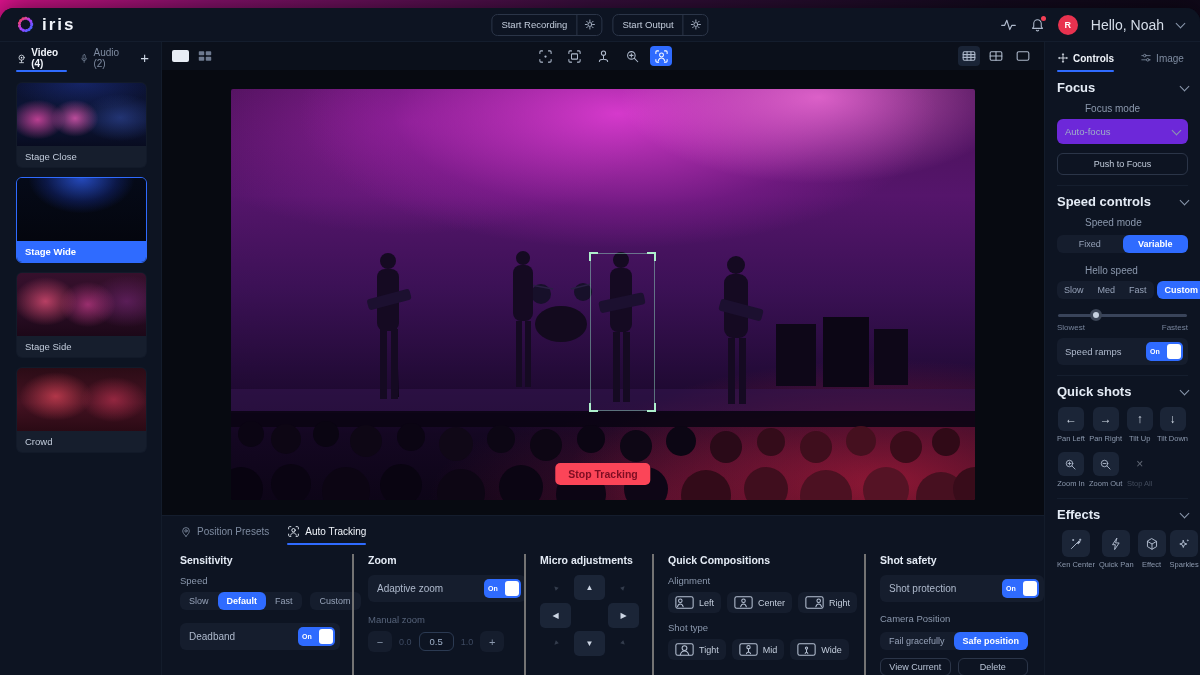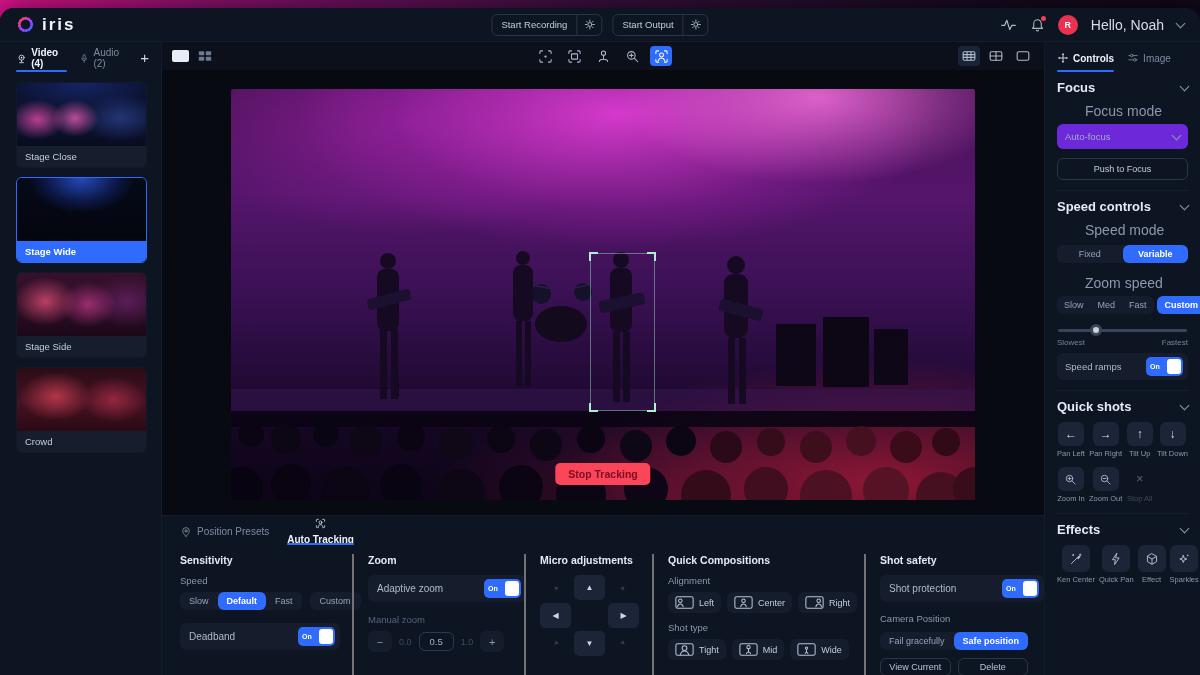--- a/index.html
+++ b/index.html
@@ -87,21 +87,21 @@
   .track-box i.tr { right:-2px; top:-2px; border-left:none; border-bottom:none; }
   .track-box i.bl { left:-2px; bottom:-2px; border-right:none; border-top:none; }
   .track-box i.br { right:-2px; bottom:-2px; border-left:none; border-top:none; }
   .stop-btn { position:absolute; left:50%; transform:translateX(-50%); bottom:15px;
     background:#fb4558; color:#7e0d22; border:none; border-radius:5px; padding:5px 13px;
     font-size:10.5px; font-weight:700; font-family:inherit; }
 
   
   .btabs { height:30px; background:#0d1422; border-top:1px solid #141d2d; display:flex; align-items:center; gap:18px; padding:0 18px; }
   .btab { display:flex; align-items:center; gap:5px; font-size:10px; color:#7e8ba0; height:100%; position:relative; padding-top:2px; }
-  .btab.active { color:#f0f4fa; font-weight:700;flex-direction:column; }
+  .btab.active { color:#f0f4fa; font-weight:400; }
   .btab.active::after { content:""; position:absolute; left:0; right:0; bottom:0; height:2px; background:#2f6bff; border-radius:1px; }
   .btab .ic { stroke:#7e8ba0; }
   .btab.active .ic { stroke:#e8eef7; }
   .bpanel { height:130px; background:#0d1422; display:flex; padding:9px 18px 0; }
   .bsec { padding-right:14px; }
   .bsec + .bsec { border-left:2px solid #737373; padding-left:14px; }
   .bsec h4 { font-size:10.5px; font-weight:700; color:#e4ebf5; margin-bottom:9px; }
   .flabel { display:block; font-size:9.5px; color:#8b98ad; margin-bottom:6px; }
   .flabel.dim { color:#56637a; }
   .row { display:flex; align-items:center; gap:8px; }
@@ -141,30 +141,30 @@
   .cc-btn .ic { stroke:#b9c4d6; stroke-width:1.1; }
 
   .safety { width:178px; }
   .safety .tgl-row { margin-top:0; margin-bottom:11px; }
   .sf-btns { display:flex; gap:7px; margin-top:8px; }
   .ghost-btn { flex:1; border:1px solid #2b3548; border-radius:6px; padding:3px 0; text-align:center;
     font-size:9px; color:#b9c4d6; }
 
   
   .rpanel { width:156px; background:#0d1422; border-left:1px solid #131c2b; padding:0 12px; overflow:hidden; }
-  .rtabs { height:30px; display:flex; gap:13px; }
+  .rtabs { height:30px; display:flex; gap:26px; }
   .rtab { display:flex; align-items:center; gap:4px; font-size:10px; color:#7e8ba0; height:100%; position:relative; padding-top:2px; }
   .rtab.active { color:#f0f4fa; font-weight:700; }
   .rtab.active::after { content:""; position:absolute; left:0; right:0; bottom:0; height:2px; background:#2f6bff; border-radius:1px; }
   .rtab .ic { stroke:#7e8ba0; }
   .rsec { border-top:1px solid #151e2e; padding:8px 0 10px; }
   .rsec:first-of-type { border-top:none; }
   .rhead { display:flex; align-items:center; justify-content:space-between; margin-bottom:8px; }
   .rhead h4 { font-size:13px; font-weight:700; color:#e4ebf5; }
-  .rlabel { display:block; font-size:14px; color:#8b98ad; margin-bottom:5px;padding-left:28px; }
+  .rlabel { display:block; font-size:10px; color:#8b98ad; margin-bottom:5px;padding-left:28px; }
   .select { height:25px; background:#6d28d9; border-radius:6px; display:flex; align-items:center;
     justify-content:space-between; padding:0 8px; margin-bottom:9px; }
   .select span { font-size:9.5px; color:#9fb0c8; }
   .wide-btn { width:100%; height:22px; border:1px solid #2b3548; border-radius:6px; background:none;
     font-size:9px; color:#c3cddc; font-family:inherit; }
   .seg.full { width:100%; }
   .seg.full .seg-btn { flex:1; text-align:center; }
   .zrow { display:flex; gap:3px; margin-bottom:10px; }
   .zrow .seg .seg-btn { padding:4px 7px; }
   .zrow .pill.active { background:#2f6bff; color:#fff; font-weight:700; padding:4px 8px; }
@@ -647,21 +647,21 @@
       <section class="rsec">
         <div class="rhead">
           <h4>Speed controls</h4>
           <span class="chev-css"></span>
         </div>
         <span class="rlabel">Speed mode</span>
         <div class="seg full" style="margin-bottom:12px">
           <span class="seg-btn">Fixed</span>
           <span class="seg-btn active">Variable</span>
         </div>
-        <span class="rlabel">Zoom speed</span>
+        <span class="rlabel">Hello speed</span>
         <div class="zrow">
           <div class="seg">
             <span class="seg-btn">Slow</span>
             <span class="seg-btn">Med</span>
             <span class="seg-btn">Fast</span>
           </div>
           <span class="pill active">Custom</span>
         </div>
         <div class="slider">
           <span class="track"></span>

